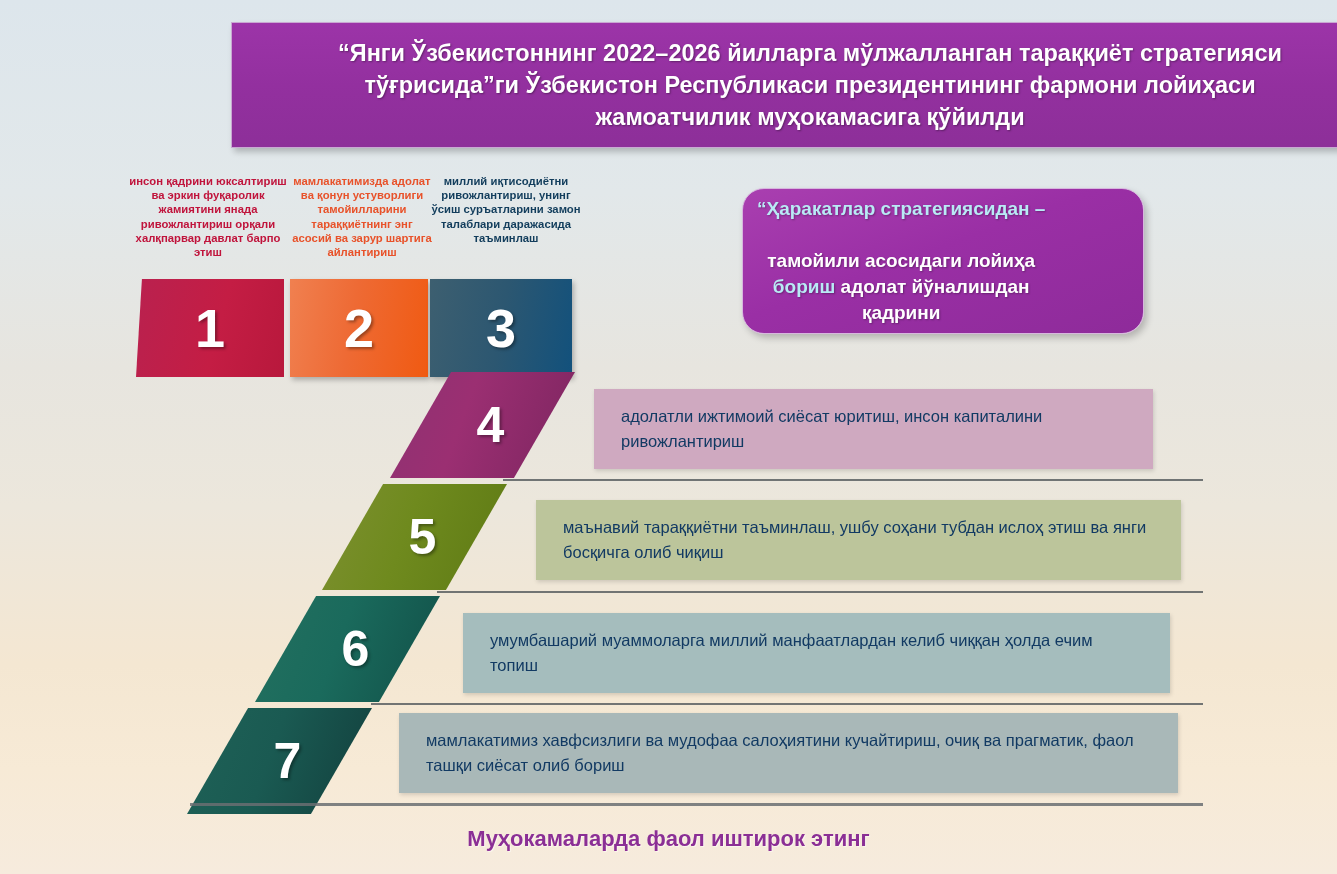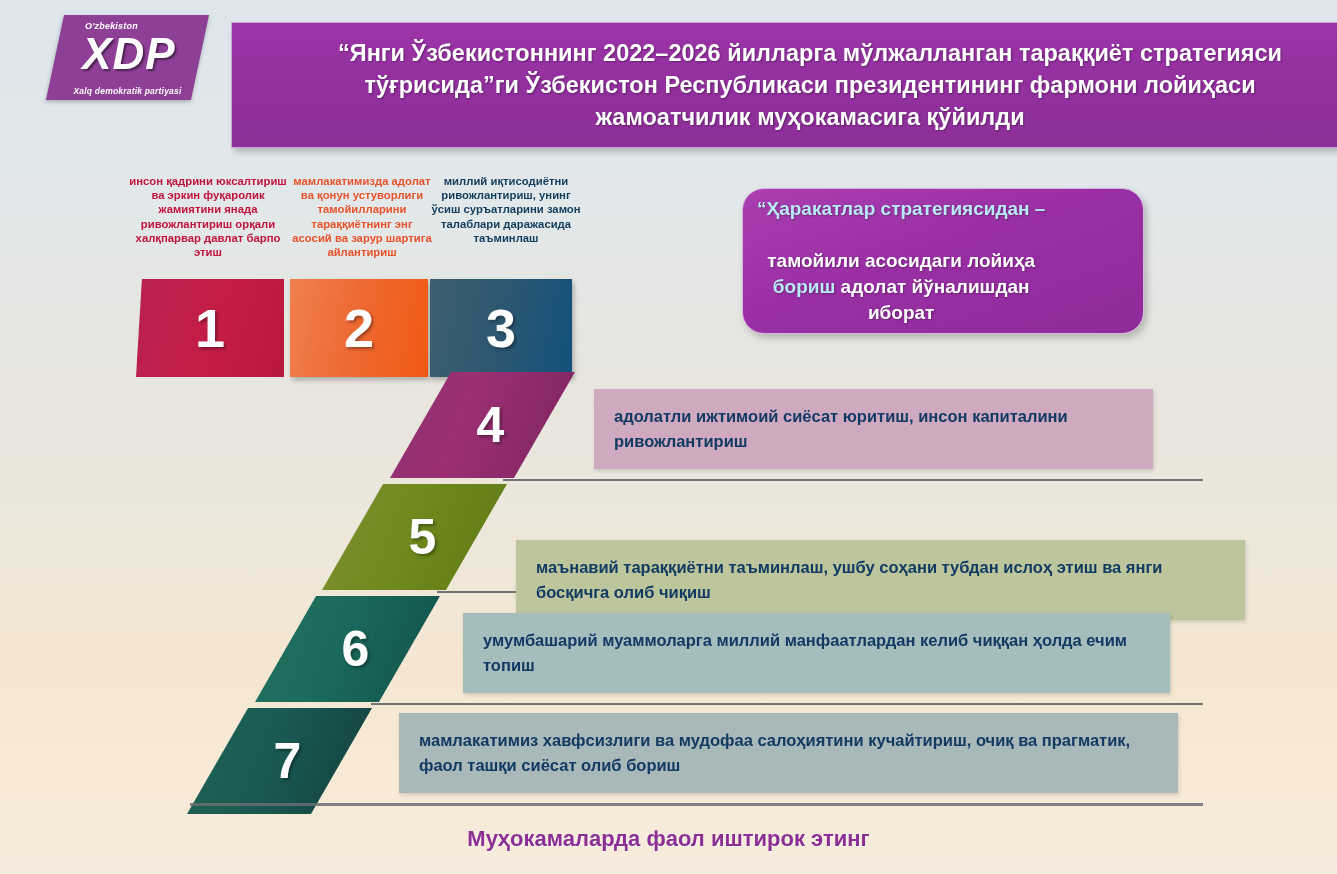--- a/index.html
+++ b/index.html
@@ -135,26 +135,26 @@
     background:linear-gradient(110deg,#1f6257 0%,#1a5a52 45%,#123f3d 100%);
     clip-path:polygon(33% 0,100% 0,67% 100%,0% 100%);
   }
   
   .bar{
     position:absolute;height:80px;
     display:flex;align-items:center;
     box-shadow:1px 2px 4px rgba(0,0,0,.14);
   }
   .bar p{
-    margin:0;padding:0 20px;
-    font-size:16.5px;font-weight:bold;line-height:25px;
+    margin:0;padding:0 27px;
+    font-size:16.5px;font-weight:normal;line-height:25px;
     color:#123a63;
   }
   #bar4{left:594px;top:389px;width:559px;background:#cfa9c0;}
-  #bar5{left:516px;top:500px;width:729px;background:#bcc59b;margin-top:40px;}
+  #bar5{left:536px;top:500px;width:645px;background:#bcc59b;}
   #bar6{left:463px;top:613px;width:707px;background:#a5bdbd;}
   #bar7{left:399px;top:713px;width:779px;background:#a9b8b8;}
   
   .rule{
     position:absolute;height:2px;background:#5b5f62;opacity:.85;
   }
   #rule1{left:503px;top:479px;width:700px;}
   #rule2{left:437px;top:591px;width:766px;}
   #rule3{left:371px;top:703px;width:832px;}
   #rule4{left:190px;top:803px;width:1013px;height:3px;background:#6a6f72;}
@@ -163,26 +163,20 @@
     position:absolute;left:0;top:826px;width:1337px;text-align:center;
     font-size:22px;font-weight:bold;color:#8b2f95;
     text-shadow:1px 1px 1px rgba(255,255,255,.6);
   }
 </style>
 </head>
 <body>
 
 <div id="canvas">
 
-  <div id="logo">
-    <div class="skew"></div>
-    <div class="top-txt">O'zbekiston</div>
-    <div class="xdp">XDP</div>
-    <div class="bot-txt">Xalq demokratik partiyasi</div>
-  </div>
 
   <div id="banner">
     <div class="txt">“Янги Ўзбекистоннинг 2022–2026 йилларга мўлжалланган тараққиёт стратегияси тўғрисида”ги Ўзбекистон Республикаси президентининг фармони лойиҳаси жамоатчилик муҳокамасига қўйилди</div>
   </div>
 
   <div class="col-cap" id="cap1">инсон қадрини юксалтириш ва эркин фуқаролик жамиятини янада ривожлантириш орқали халқпарвар давлат барпо этиш</div>
   <div class="col-cap" id="cap2">мамлакатимизда адолат ва қонун устуворлиги тамойилларини тараққиётнинг энг асосий ва зарур шартига айлантириш</div>
   <div class="col-cap" id="cap3">миллий иқтисодиётни ривожлантириш, унинг ўсиш суръатларини замон талаблари даражасида таъминлаш</div>
 
   <div class="numblock" id="blk1">
@@ -194,21 +188,21 @@
   <div class="numblock" id="blk3">
     <span>3</span>
   </div>
 
   <div id="callout">
     <div class="txt">
       <span class="hl">“Ҳаракатлар стратегиясидан –</span><br>
       <br>
       <span>тамойили асосидаги лойиҳа</span><br>
       <span class="hl">бориш</span><span> адолат йўналишдан</span><br>
-      <span>иборат</span>
+      <span>қадрини</span>
     </div>
   </div>
 
   <div class="para" id="par4">
     <span>4</span>
   </div>
   <div class="para" id="par5">
     <span>5</span>
   </div>
   <div class="para" id="par6">

